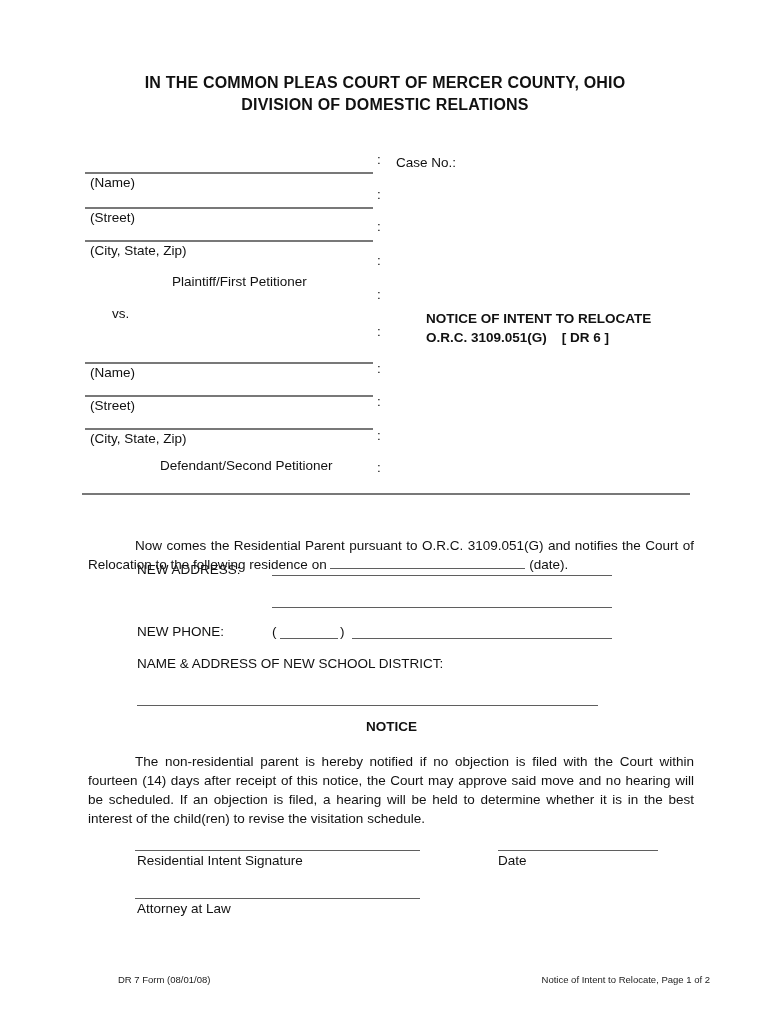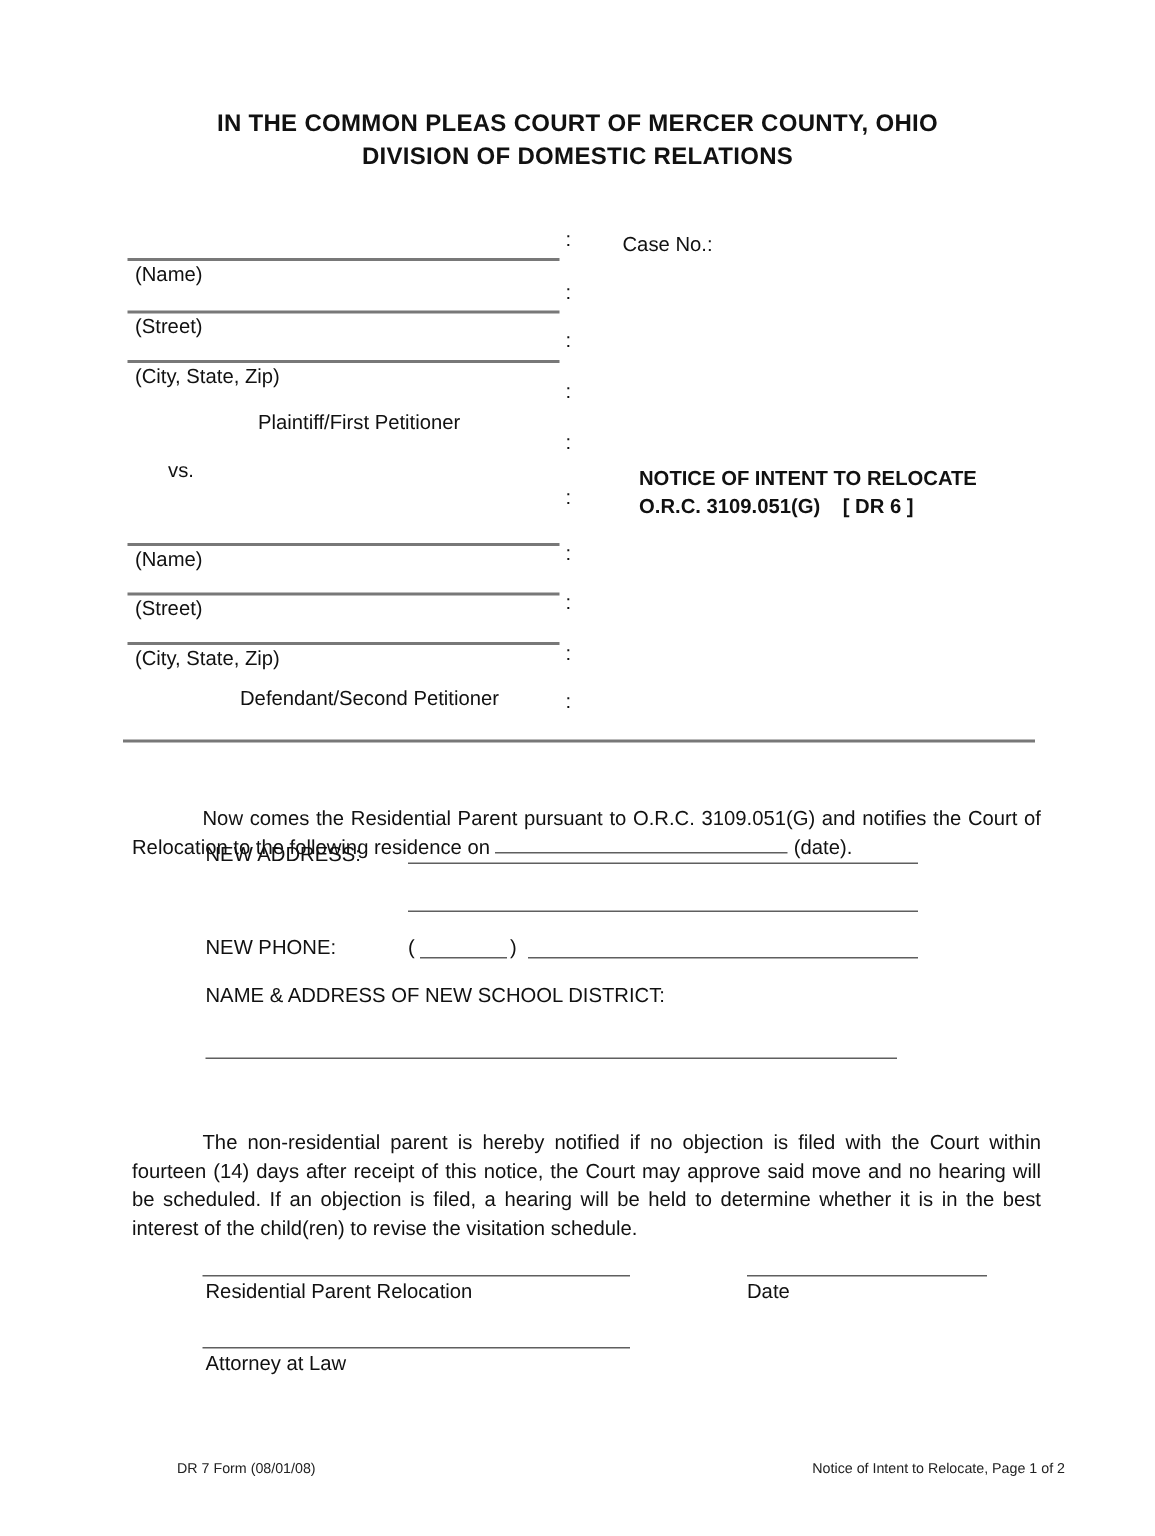--- a/index.html
+++ b/index.html
@@ -74,21 +74,21 @@
   <div class="abs colon" style="top:187px;">:</div>
   <div class="abs colon" style="top:219px;">:</div>
   <div class="abs colon" style="top:253px;">:</div>
   <div class="abs colon" style="top:287px;">:</div>
   <div class="abs colon" style="top:324px;">:</div>
   <div class="abs colon" style="top:361px;">:</div>
   <div class="abs colon" style="top:394px;">:</div>
   <div class="abs colon" style="top:428px;">:</div>
   <div class="abs colon" style="top:460px;">:</div>
 
-  <div class="abs" style="left:415px; top:155px;">Case No.:</div>
+  <div class="abs" style="left:396px; top:155px;">Case No.:</div>
   <div class="abs bold" style="left:413px; top:311px;">NOTICE OF INTENT TO RELOCATE</div>
   <div class="abs bold pre" style="left:413px; top:330px;">O.R.C. 3109.051(G)    [ DR 6 ]</div>
 
   <div class="abs fline" style="left:82px; top:493px; width:608px;"></div>
 
   <p class="abs para" style="left:88px; top:536px;"><span>Now comes the Residential Parent pursuant to O.R.C. 3109.051(G) and notifies the Court of Relocation to the following residence on</span>
     <span class="inline-blank"></span>
     <span>(date).</span></p>
 
   <div class="abs" style="left:137px; top:562px;">NEW ADDRESS:</div>
@@ -97,24 +97,25 @@
 
   <div class="abs" style="left:137px; top:624px;">NEW PHONE:</div>
   <div class="abs" style="left:272px; top:624px;">(</div>
   <div class="abs blankline" style="left:280px; top:638px; width:58px;"></div>
   <div class="abs" style="left:340px; top:624px;">)</div>
   <div class="abs blankline" style="left:352px; top:638px; width:260px;"></div>
 
   <div class="abs" style="left:137px; top:656px;">NAME &amp; ADDRESS OF NEW SCHOOL DISTRICT:</div>
   <div class="abs blankline" style="left:137px; top:705px; width:461px;"></div>
 
+  <div class="abs center bold" style="top:719px;">NOTICE</div>
   <p class="abs para" style="left:88px; top:752px;">The non-residential parent is hereby notified if no objection is filed with the Court within fourteen (14) days after receipt of this notice, the Court may approve said move and no hearing will be scheduled.  If an objection is filed, a hearing will be held to determine whether it is in the best interest of the child(ren) to revise the visitation schedule.</p>
 
   <div class="abs blankline" style="left:135px; top:850px; width:285px;"></div>
-  <div class="abs" style="left:137px; top:853px;">Residential Parent Relocation</div>
+  <div class="abs" style="left:137px; top:853px;">Residential Intent Signature</div>
 
   <div class="abs blankline" style="left:498px; top:850px; width:160px;"></div>
   <div class="abs" style="left:498px; top:853px;text-align:right;">Date</div>
 
   <div class="abs blankline" style="left:135px; top:898px; width:285px;"></div>
   <div class="abs" style="left:137px; top:901px;">Attorney at Law</div>
 
   <div class="abs footer-text" style="left:118px; top:974px;">DR 7 Form (08/01/08)</div>
   <div class="abs footer-text" style="right:60px; top:974px; text-align:center;">Notice of Intent to Relocate, Page 1 of 2</div>
 

